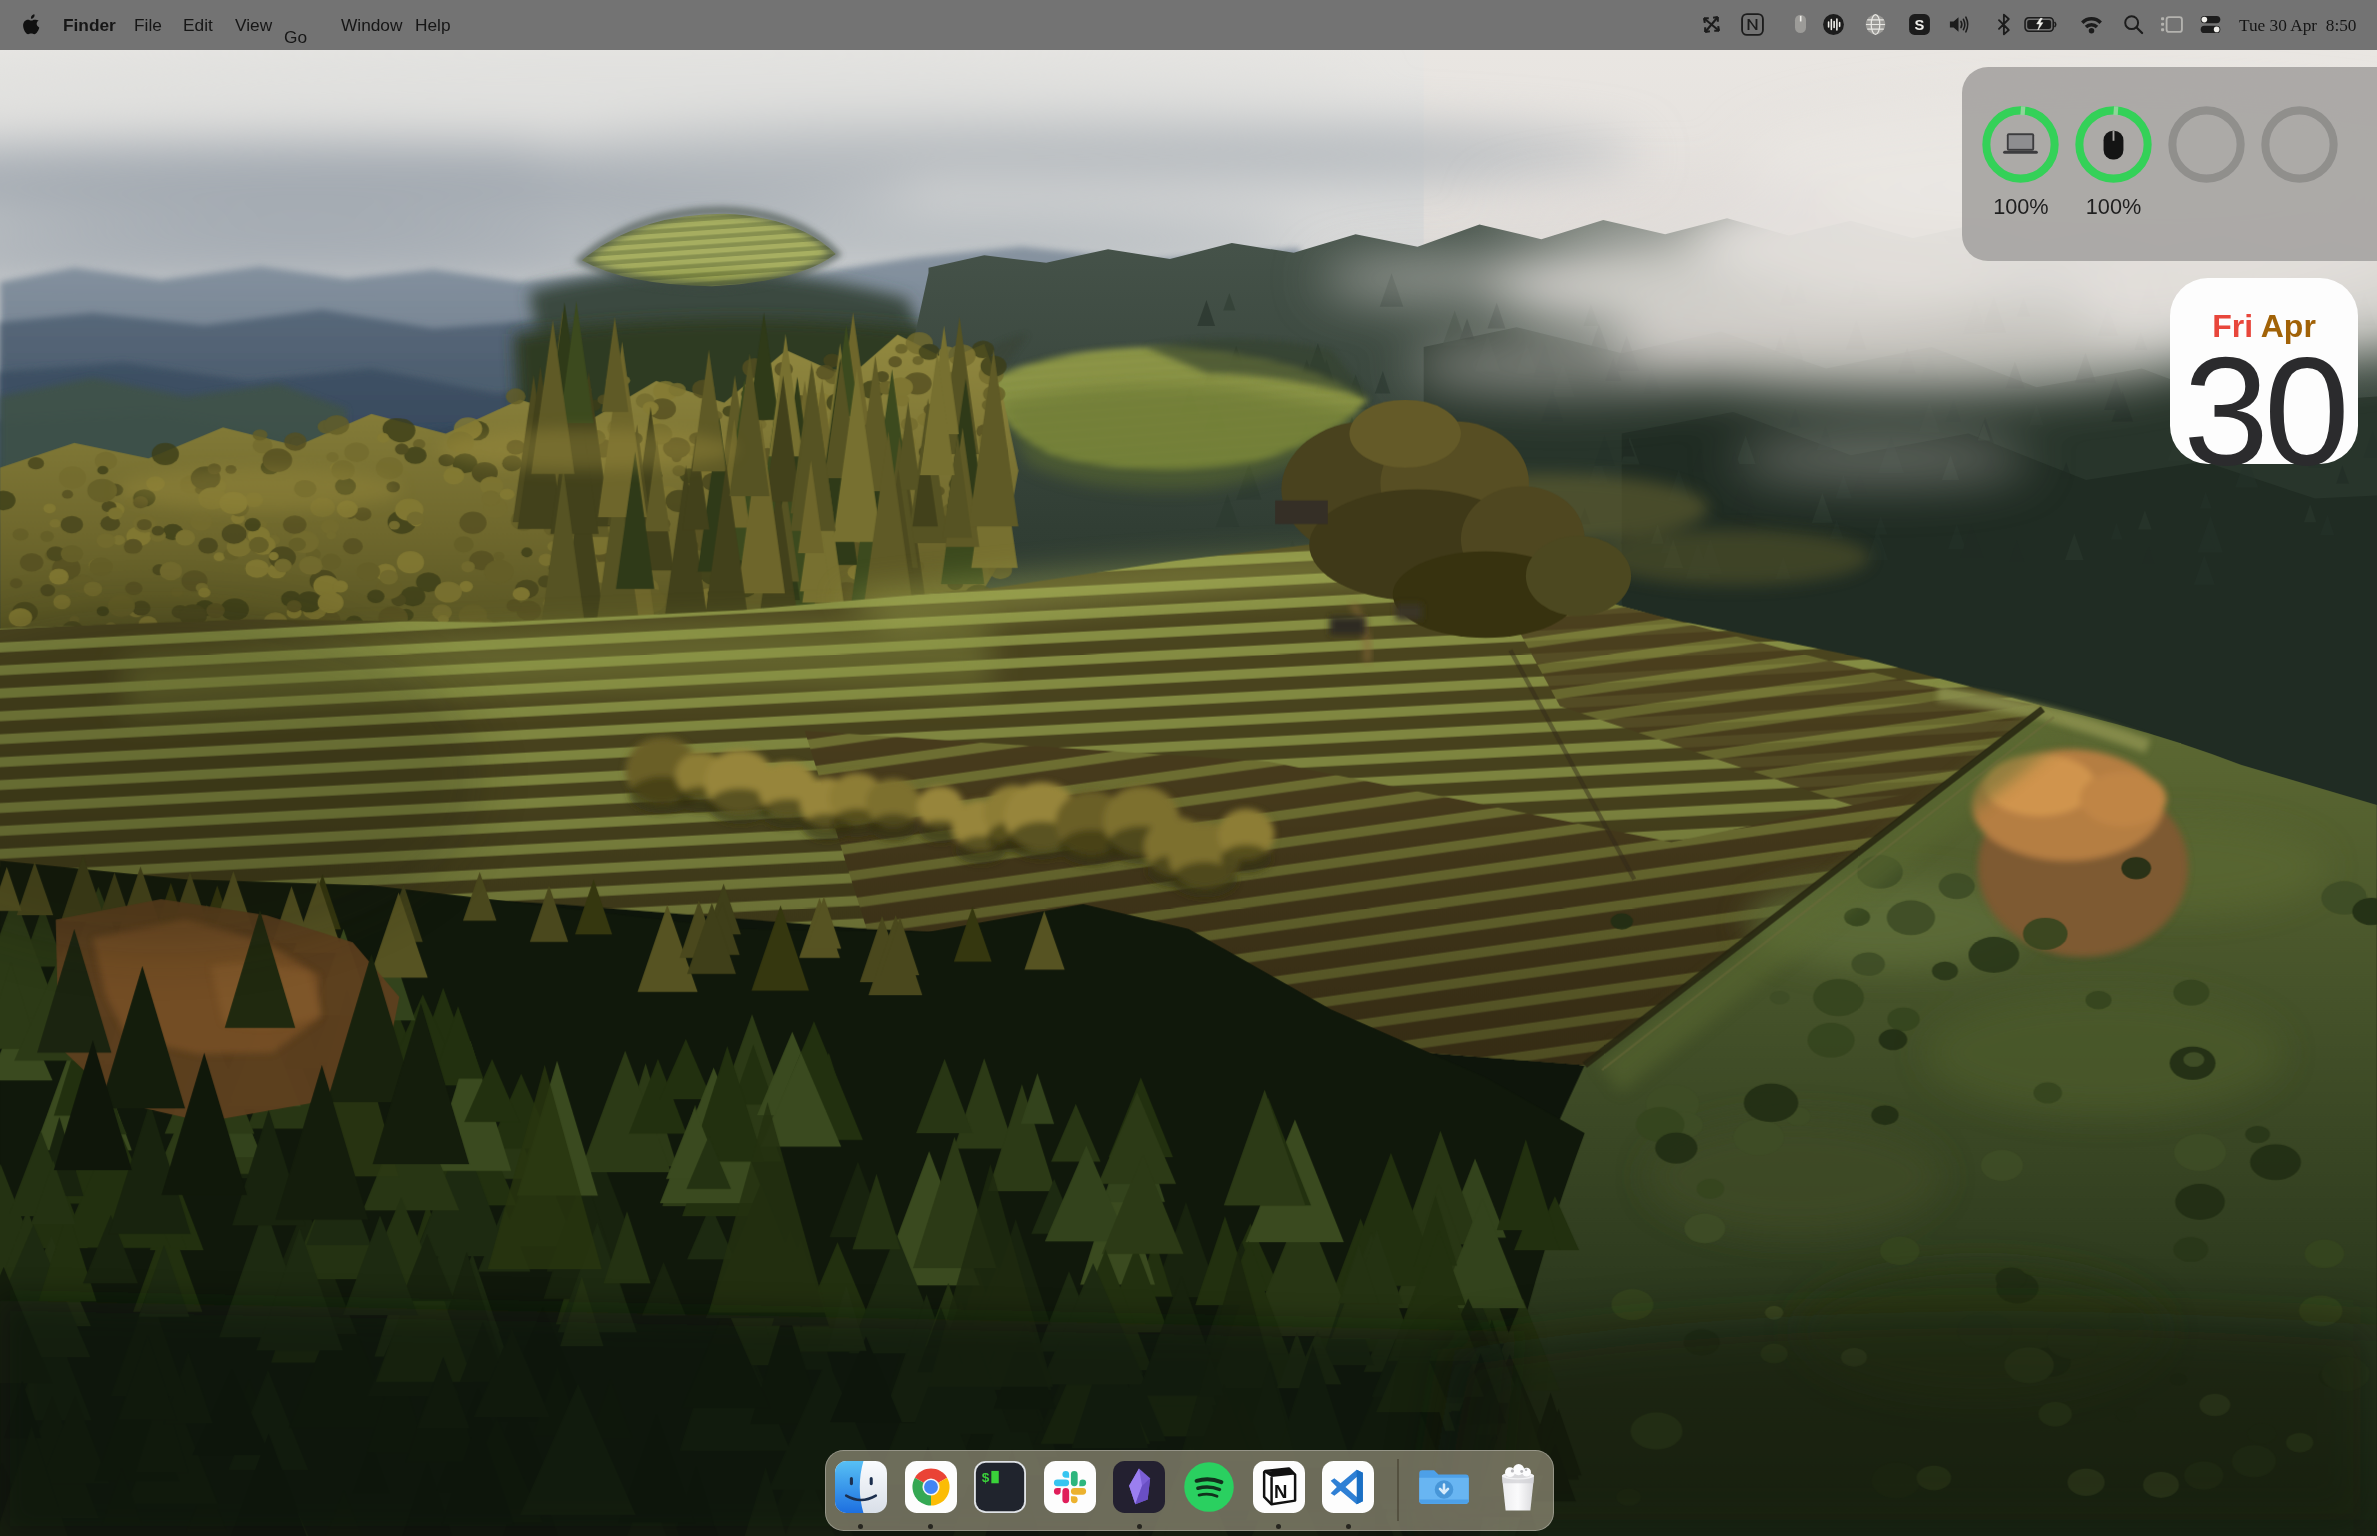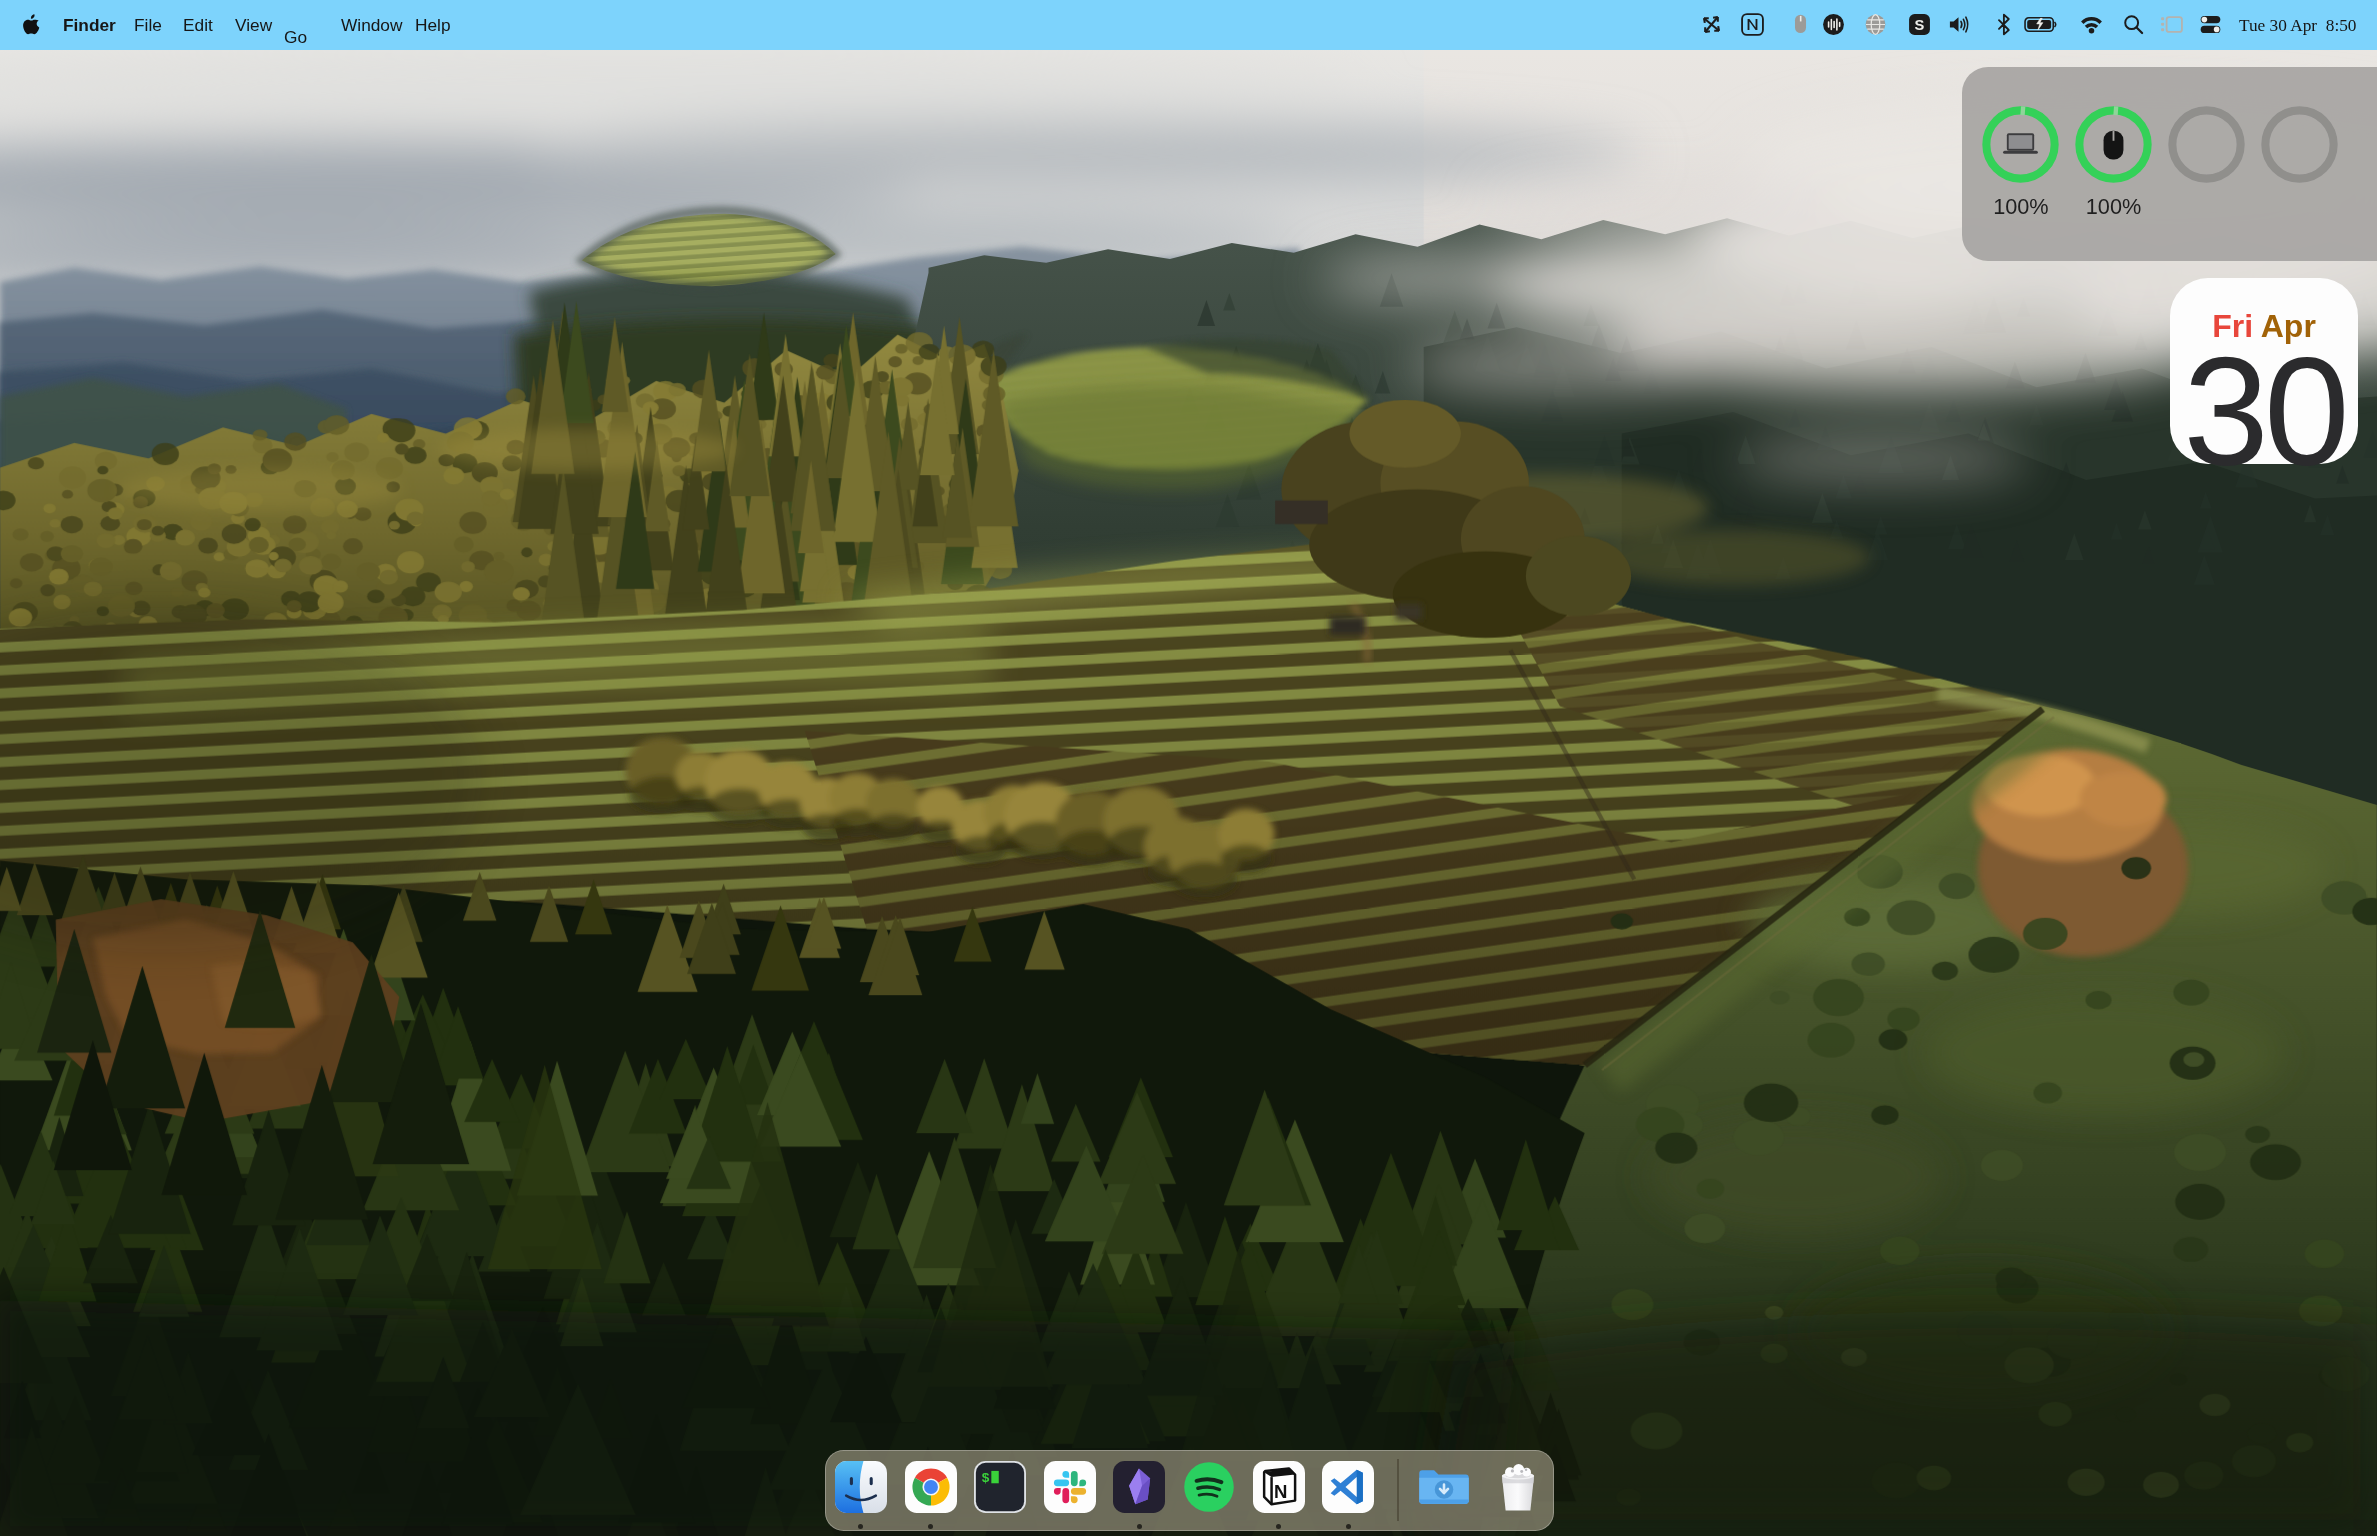--- a/index.html
+++ b/index.html
@@ -1,17 +1,17 @@
 <!DOCTYPE html>
 <html style="font-size:10px"><head><meta charset="utf-8">
 <style>
 html,body{margin:0;padding:0;}
 body{width:2377px;height:1537px;overflow:hidden;font-family:"Liberation Sans",sans-serif;position:relative;background:#0e150b;}
 #wp{position:absolute;left:0;top:0;}
-#menubar{position:absolute;left:0;top:0;width:2377px;height:50px;background:#7dd3fc;}
+#menubar{position:absolute;left:0;top:0;width:2377px;height:50px;background:#737373;}
 .mi{position:absolute;top:0;height:50px;line-height:51px;color:#161616;font-size:17.3px;}
 #dock{position:absolute;left:825px;top:1450px;width:729px;height:81px;background:rgba(158,152,130,0.66);border:0.6px solid rgba(255,255,255,0.28);border-radius:18.6px;box-sizing:border-box;}
 .dicon{position:absolute;top:1461px;width:52px;height:52px;}
 .ddot{position:absolute;top:1524px;width:5px;height:5px;border-radius:50%;background:#26251f;}
 #batw{position:absolute;left:1962px;top:67px;width:454px;height:194px;background:rgba(167,165,162,0.93);border-radius:26px;}
 #calw{position:absolute;left:2170px;top:278px;width:188px;height:186px;background:#fdfdfd;border-radius:38px;}
 </style></head><body>
 
 <svg id="wp" width="2377" height="1537" viewBox="0 0 3840 2482">
     <defs>

